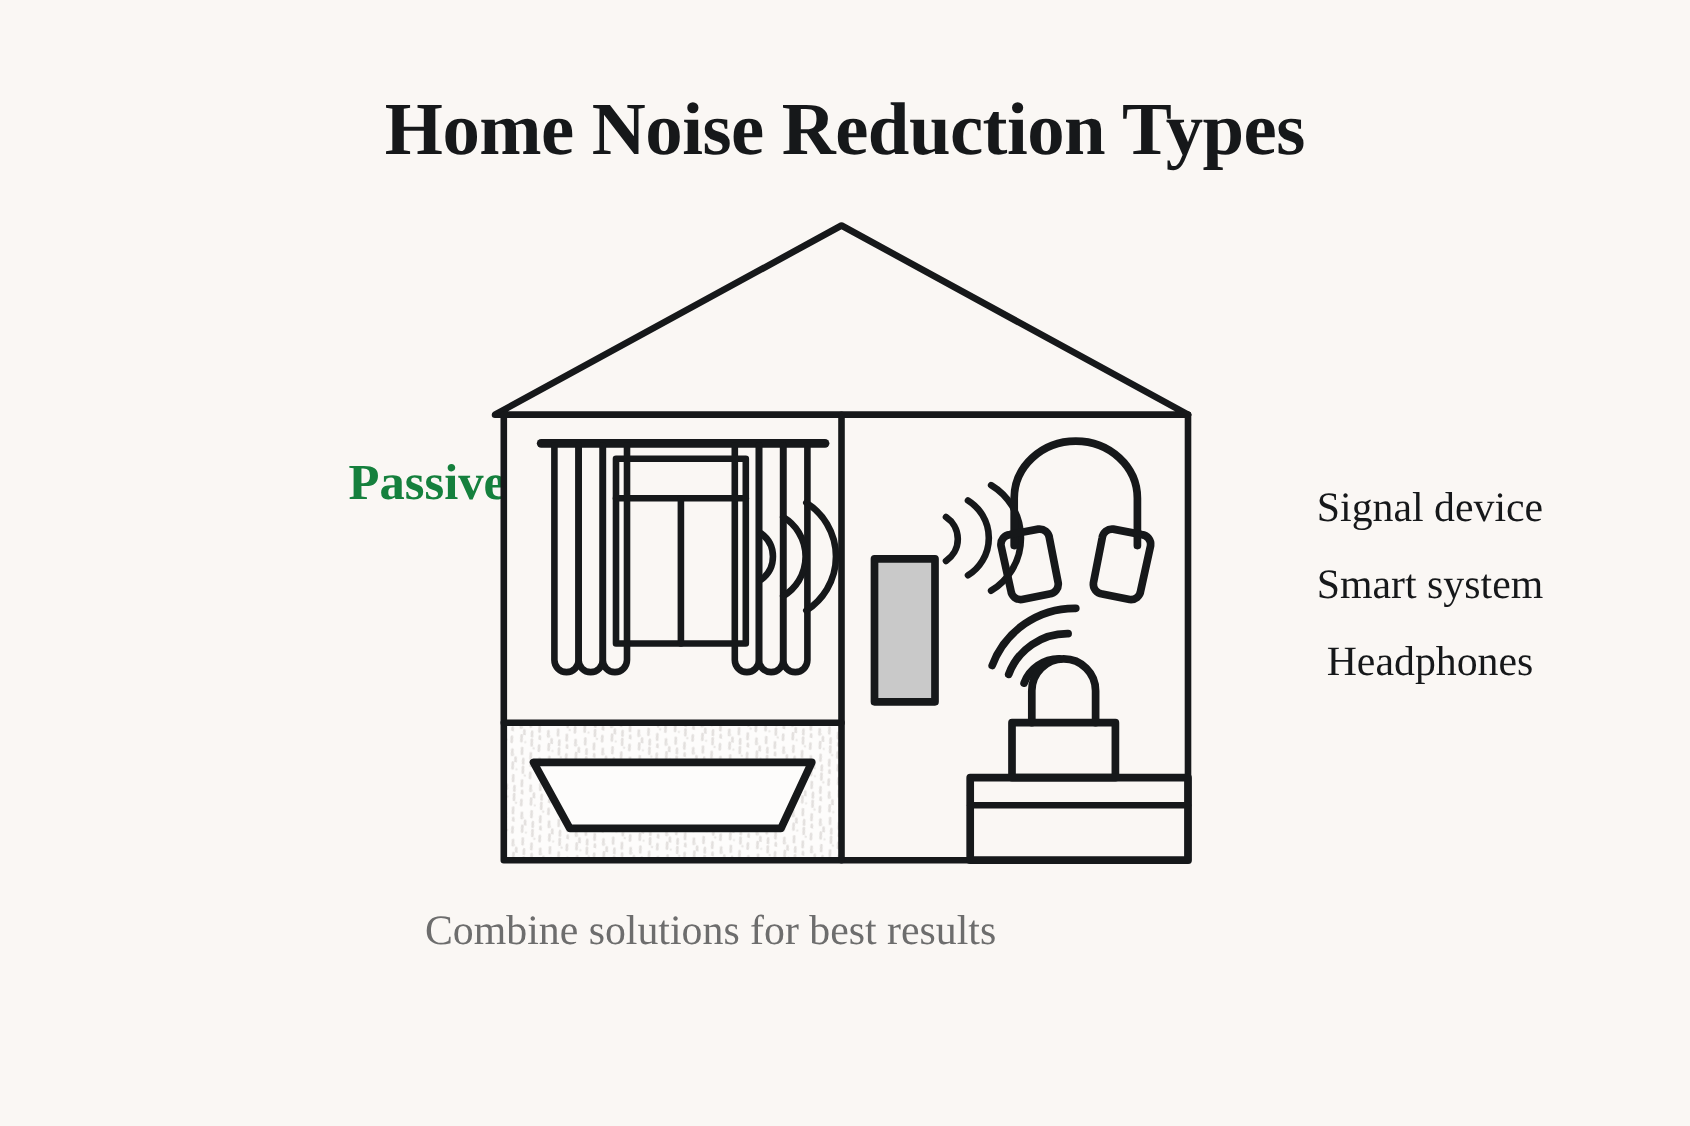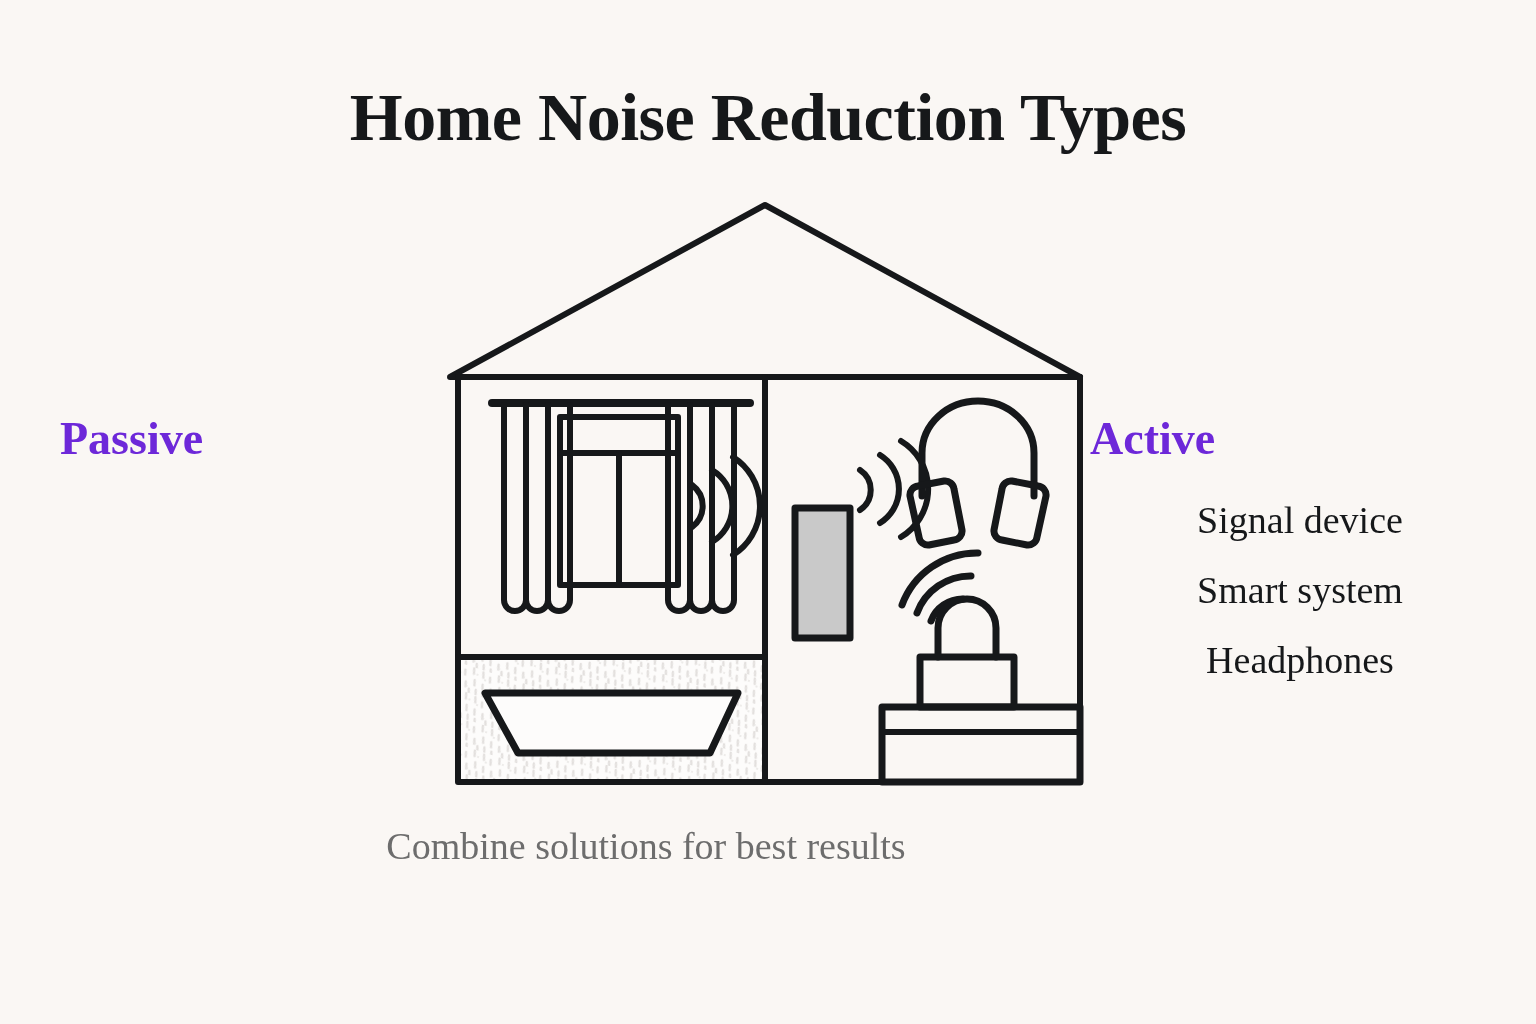--- a/index.html
+++ b/index.html
@@ -46,22 +46,22 @@
   }
   .col {
     position: absolute;
     top: 415px;
   }
   .col-left  { left: 60px;  width: 400px; }
   .col-right { left: 1090px; width: 420px; }
   .col-head {
     font-size: 46px;
     font-weight: 700;
-    color: #6d28d9;
-    text-align: left;
+    color: #15803d;
+    text-align: right;
     margin: 0 0 38px 0;
     line-height: 1.05;
   }
   .items {
     list-style: none;
     margin: 0;
     padding: 0;
   }
   .items li {
     font-size: 38px;
@@ -97,21 +97,20 @@
 
 <div id="stage">
 
   <div class="title">Home Noise Reduction Types</div>
 
   <div class="col col-left">
     <div class="col-head">Passive</div>
   </div>
 
   <div class="col col-right">
-    <div class="col-head">Active</div>
     <ul class="items">
       <li><span>Signal device</span></li>
       <li><span>Smart system</span></li>
       <li><span>Headphones</span></li>
     </ul>
   </div>
 
   <div class="house-wrap">
     <svg width="700" height="625" viewBox="0 0 700 625" xmlns="http://www.w3.org/2000/svg">
       <defs>

